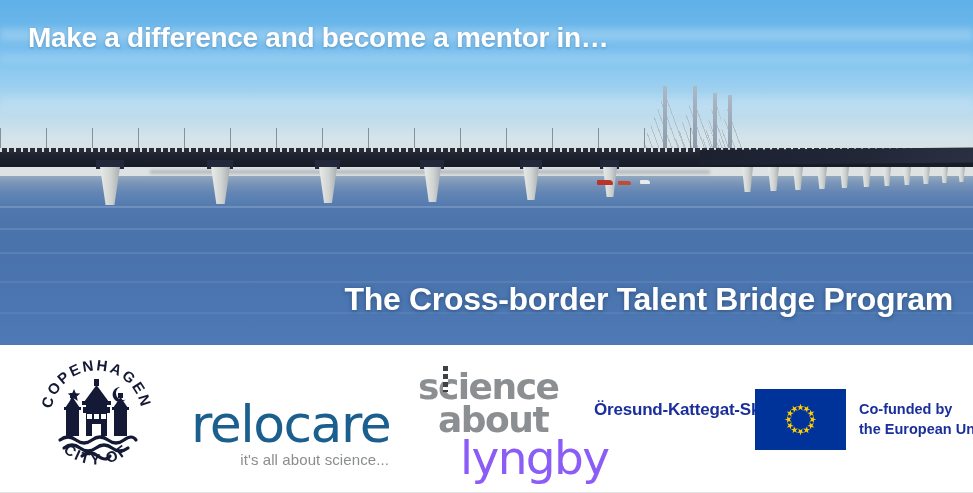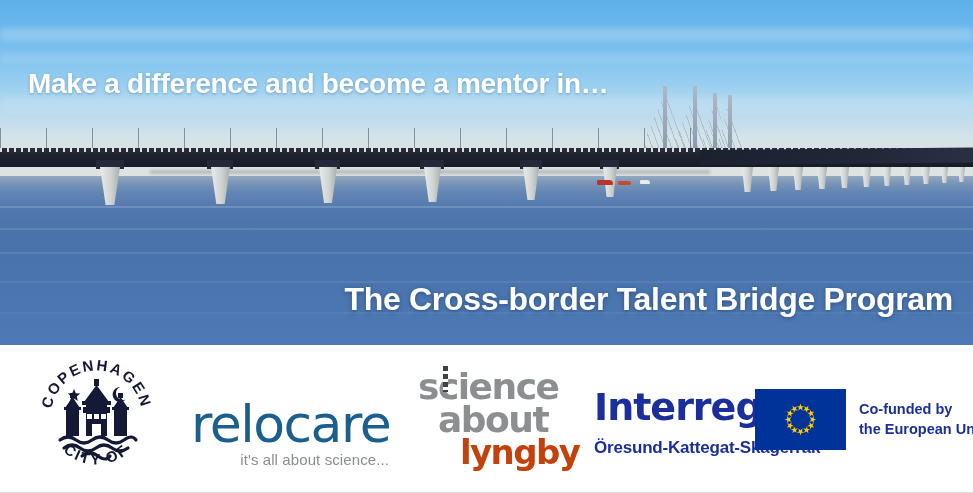--- a/index.html
+++ b/index.html
@@ -121,21 +121,20 @@
     position:absolute; border-radius:2px 6px 2px 2px;
   }
 
   
   .headline-top {
     position:absolute; left:28px; top:22px;
     font-size:28px; font-weight:bold; color:#ffffff;
     letter-spacing:-.3px;
     text-shadow:0 1px 3px rgba(30,70,110,.35);
     white-space:nowrap;
-    margin-top:46px;
   }
   .headline-bottom {
     position:absolute; right:20px; top:281px;
     font-size:32px; font-weight:bold; color:#ffffff;
     letter-spacing:-.3px;
     text-shadow:0 1px 4px rgba(20,45,80,.5);
     white-space:nowrap;
   }
 
   
@@ -174,21 +173,21 @@
       #3f4244 0px, #3f4244 5px, #ffffff 5px, #ffffff 8px);
   }
   .scl-l1, .scl-l2 {
     font-size:36px; font-weight:bold; color:#8c8f91;
     letter-spacing:-1.5px; line-height:.92;
     font-family:"DejaVu Sans", sans-serif;
   }
   .scl-l1 { padding-left:0px; }
   .scl-l2 { padding-left:20px; }
   .scl-l3 {
-    font-size:34px; font-weight:bold; color:#c2410c;
+    font-size:47px; font-weight:normal; color:#8b5cf6;
     letter-spacing:-1.6px; line-height:.95; padding-left:42px;
     font-family:"DejaVu Sans", sans-serif;
   }
 
   
   .interreg { position:absolute; left:594px; top:43px; }
   .interreg-word {
     font-size:38px; font-weight:bold; color:#1b2f9c;
     letter-spacing:-1px; line-height:1;
     font-family:"DejaVu Sans", sans-serif;
@@ -354,21 +353,20 @@
     </div>
 
     <div class="scl">
       <div class="scl-tick"></div>
       <div class="scl-l1">science</div>
       <div class="scl-l2">about</div>
       <div class="scl-l3">lyngby</div>
     </div>
 
     <div class="interreg">
-      <div class="interreg-word">Interreg</div>
       <div class="interreg-sub">Öresund-Kattegat-Skagerrak</div>
     </div>
 
     <div class="eu">
       <div class="eu-flag">
         <svg viewBox="0 0 91 61" width="91" height="61" aria-hidden="true">
           <rect width="91" height="61" fill="#00339a"></rect>
           <g fill="#ffcc00">
             <g id="eustars">
               <polygon points="45.5,14.6 46.35,17.2 49.1,17.2 46.88,18.8 47.73,21.4 45.5,19.8 43.27,21.4 44.12,18.8 41.9,17.2 44.65,17.2"></polygon>

